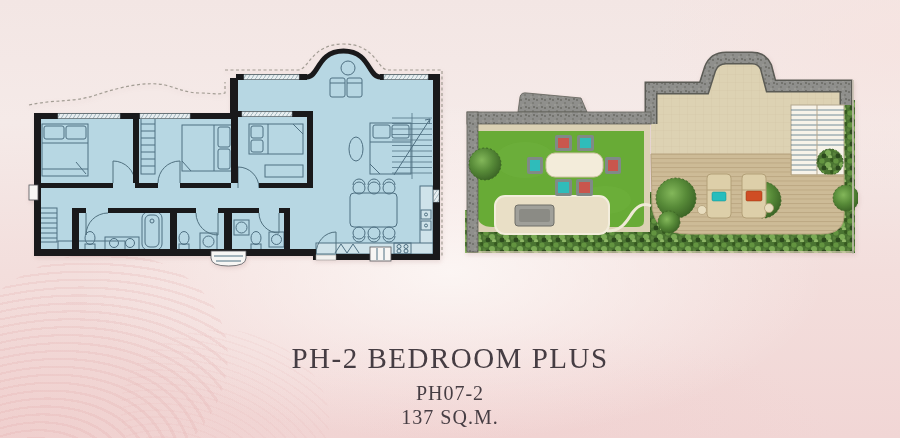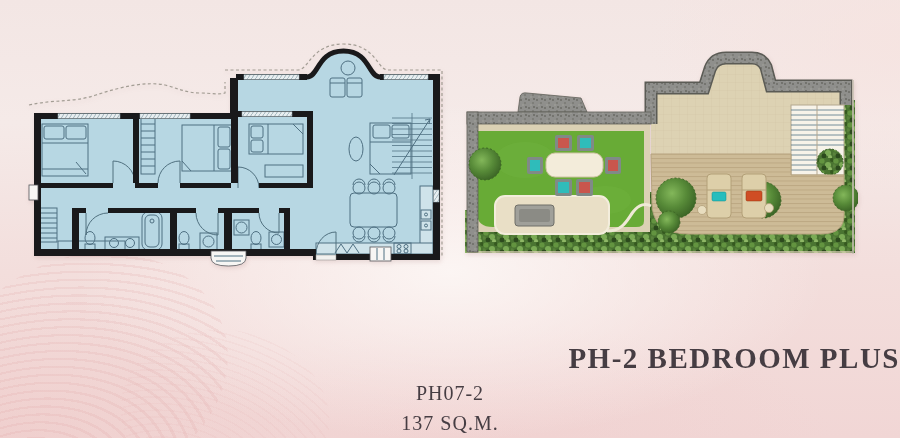--- a/index.html
+++ b/index.html
@@ -20,22 +20,22 @@
     background:repeating-radial-gradient(ellipse 120% 100% at 12% 92%,
       rgba(223,163,163,.25) 0 3px, rgba(255,255,255,0) 3px 11px);}
   .coral2{position:absolute;left:120px;top:330px;width:210px;height:170px;border-radius:50%;
     transform:rotate(10deg);opacity:.55;pointer-events:none;
     background:repeating-radial-gradient(ellipse 110% 100% at 30% 100%,
       rgba(228,175,175,.22) 0 2px, rgba(255,255,255,0) 2px 9px);}
   .plan{position:absolute;filter:drop-shadow(1px 2px 2px rgba(150,100,100,.18));}
   #plan-left{left:28px;top:42px;}
   #plan-right{left:455px;top:50px;}
   .caption{position:absolute;top:343px;left:0;width:100%;text-align:center;color:var(--c-text,#463d43);}
-  .caption h1{font-size:29px;font-weight:bold;letter-spacing:1.5px;margin:0 0 7px 0;line-height:1.1;text-align:right;}
-  .caption .sub{font-size:20px;letter-spacing:1px;margin:7px 0;line-height:1.15;}
+  .caption h1{font-size:29px;font-weight:normal;letter-spacing:1.5px;margin:0 0 7px 0;line-height:1.1;}
+  .caption .sub{font-size:20px;letter-spacing:1px;margin:1px 0;line-height:1.15;}
   .fu{stroke:#4f7082;stroke-width:1;fill:none;}
   .fuf{stroke:#4f7082;stroke-width:1;fill:#cfe3ea;}
   .wall{fill:#19191b;}
   .arc{stroke:#50707f;stroke-width:1;fill:none;}
   .dash{stroke:#a39d94;stroke-width:1.2;stroke-dasharray:3,2.5;fill:none;}
   .winh{fill:url(#hw);stroke:#9eb4bc;stroke-width:.5;}
   .white{fill:#f7f6f4;stroke:#55565a;stroke-width:.8;}
   .floor{fill:var(--c-floor,#b7d7e3);}
   .tread{stroke:#547586;stroke-width:.8;}
 </style>

